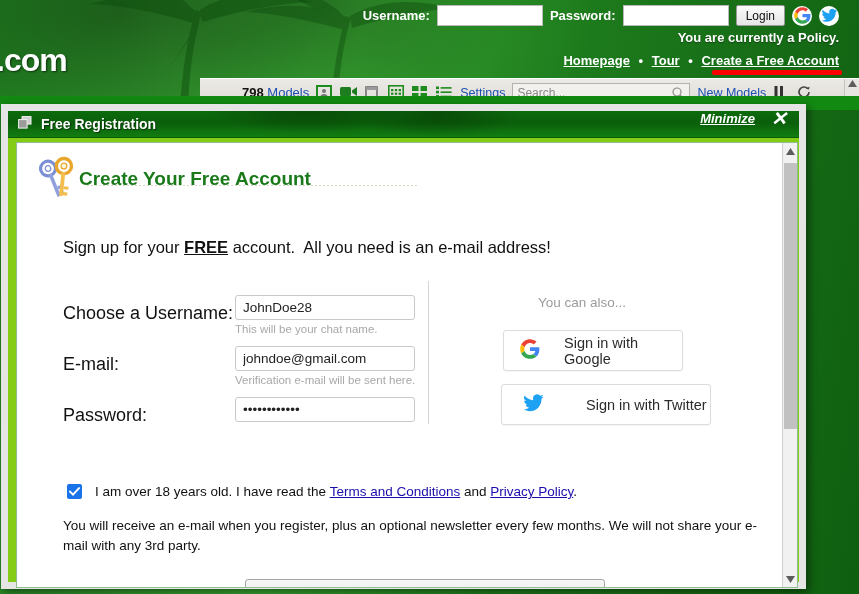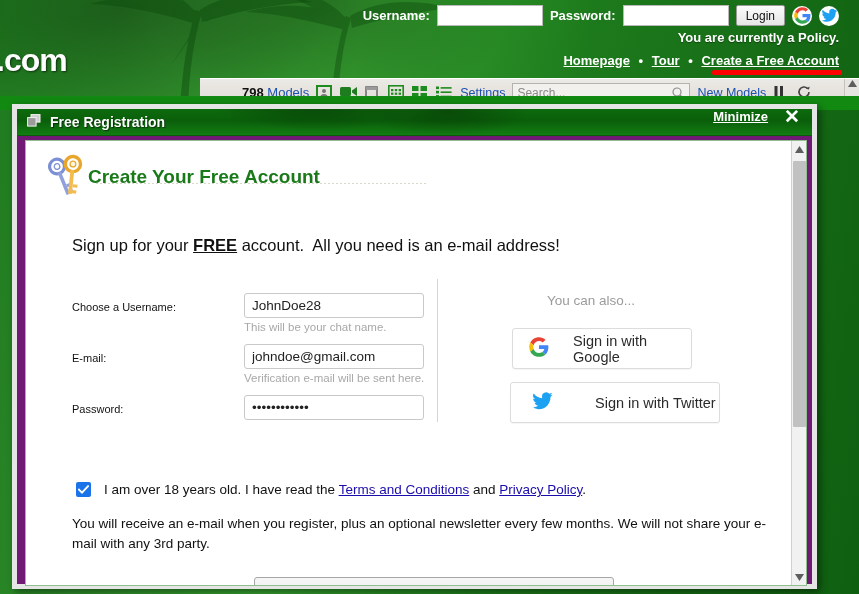--- a/index.html
+++ b/index.html
@@ -93,42 +93,42 @@
   }
 
   
   #green-strip{
     position:absolute; left:0; top:96px; width:859px; height:14px;
     background:#128a12;
   }
 
   
   #dialog{
-    position:absolute; left:12px; top:104px; width:805px; height:485px;
-    background:#701a75;
-    border:5px solid #e5e5e5;
+    position:absolute; left:1px; top:104px; width:805px; height:485px;
+    background:#84cc16;
+    border:7px solid #e5e5e5;
     box-shadow: 3px 3px 8px rgba(0,0,0,.45);
   }
   #dialog-titlebar{
     position:relative; height:27px; width:100%;
     background:
       radial-gradient(ellipse 150px 40px at 300px -6px, rgba(0,0,0,.35), transparent 70%),
       radial-gradient(ellipse 120px 36px at 430px 2px, rgba(0,0,0,.28), transparent 70%),
       linear-gradient(#0d6b0d, #0a5f0a 45%, #127d12 100%);
     display:flex; align-items:center;
     border-bottom:1px solid #0a5c0a;
   }
   #dlg-icon{ margin-left:10px; margin-right:9px; }
   #dialog-title{
     font-size:14px; font-weight:bold; color:#ffffff;
     text-shadow: 1px 1px 1px rgba(0,0,0,.55);
   }
   #titlebar-right{
     position:absolute; right:12px; top:0; height:14px;
-    display:flex; align-items:center; gap:16px;
+    display:flex; align-items:center; gap:16px;font-style:italic;
   }
   #minimize-link{
     font-size:13px; font-weight:bold; color:#ffffff; text-decoration:underline;
     cursor:pointer;
   }
   #close-x{ font-size:19px; font-weight:bold; color:#ffffff; cursor:pointer; line-height:1; }
 
   #dialog-body{
     position:absolute; left:8px; top:31px; width:782px; height:446px;
     background:#ffffff; border:1px solid #8fbf8f; overflow:hidden;
@@ -165,21 +165,21 @@
     position:absolute; left:46px; top:95px;
     font-size:16.5px; color:#111;
   }
   #subtitle u{ font-weight:bold; }
 
   
   #form-col{ position:absolute; left:46px; top:152px; width:360px; }
   .field-row{ position:relative; height:51px; }
   .field-label{
     position:absolute; left:0; top:8px;
-    font-size:11px; color:#111;
+    font-size:18px; color:#111;
   }
   .field-input{
     position:absolute; left:172px; top:0;
     width:180px; height:25px;
     border:1px solid #c9c9c9; border-radius:3px;
     font-family:"Liberation Sans", sans-serif; font-size:13.5px; color:#222;
     padding:0 7px; background:#fff; outline:none;
   }
   .field-hint{
     position:absolute; left:172px; top:28px;

